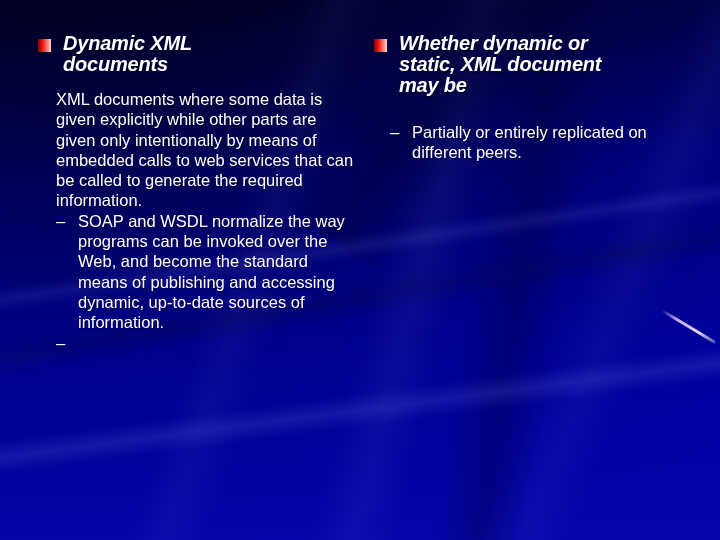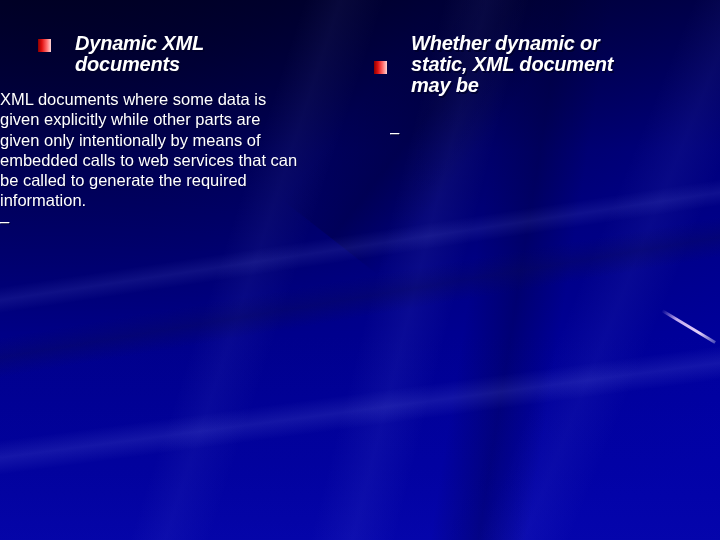--- a/index.html
+++ b/index.html
@@ -110,24 +110,23 @@
     position: absolute;
     top: 0;
   }
   .col-left  { left: 0;     width: 360px; }
   .col-right { left: 360px; width: 360px; }
 
   .bullet-head {
     position: relative;
     display: flex;
     align-items: flex-start;
-    gap: 12px;
   }
   .col-left  .bullet-head { margin: 33px 0 0 38px; width: 250px; }
-  .col-right .bullet-head { margin: 33px 0 0 14px; width: 250px; align-items: center; }
+  .col-right .bullet-head { margin: 33px 0 0 14px; width: 250px; }
 
   .sq-bullet {
     flex: 0 0 auto;
     width: 13px;
     height: 13px;
     margin-top: 6px;
     margin-right: 12px;
     background: linear-gradient(to right, #8b0000 0%, #e01010 30%, #ff6a6a 66%, #ffd5d5 100%);
   }
 
@@ -140,21 +139,21 @@
     letter-spacing: -0.2px;
     text-shadow: 1.5px 1.5px 0 rgba(0,0,40,0.75);
   }
 
   .body-block {
     color: #ffffff;
     font-size: 16.5px;
     line-height: 20.3px;
     text-shadow: 1px 1px 0 rgba(0,0,45,0.6);
   }
-  .col-left  .body-block { margin: 14px 0 0 0; width: 300px; }
+  .col-left  .body-block { margin: 14px 0 0 0; width: 300px; padding-left: 56px; }
   .col-right .body-block { margin: 26px 0 0 0; width: 300px; padding-left: 30px; }
 
   .para {
     position: relative;
   }
   .para + .para { margin-top: 0; }
   .col-right .para + .para { margin-top: 20px; }
 
   .para.dashed {
     padding-left: 22px;
@@ -185,36 +184,38 @@
       <span class="head-text">Dynamic XML documents</span>
     </div>
 
     <div class="body-block">
       <div class="para plain">
         
         <span>XML documents where some data is given explicitly while other parts are given only intentionally by means of embedded calls to web services that can be called to generate the required information.</span>
       </div>
       <div class="para dashed">
         <span class="dash">–</span>
+        <span>SOAP and WSDL normalize the way programs can be invoked over the Web, and become the standard means of publishing and accessing dynamic, up-to-date sources of information.</span>
       </div>
       <div class="para dashed">
         <span class="dash">–</span>
       </div>
     </div>
   </div>
 
   <div class="col col-right">
     <div class="bullet-head">
       <span class="sq-bullet"></span>
       <span class="head-text">Whether dynamic or static, XML document may be</span>
     </div>
 
     <div class="body-block">
       <div class="para dashed">
         <span class="dash">–</span>
       </div>
       <div class="para dashed">
         <span class="dash">–</span>
+        <span>Partially or entirely replicated on different peers.</span>
       </div>
     </div>
   </div>
 
 </div>
 
 </body></html>

